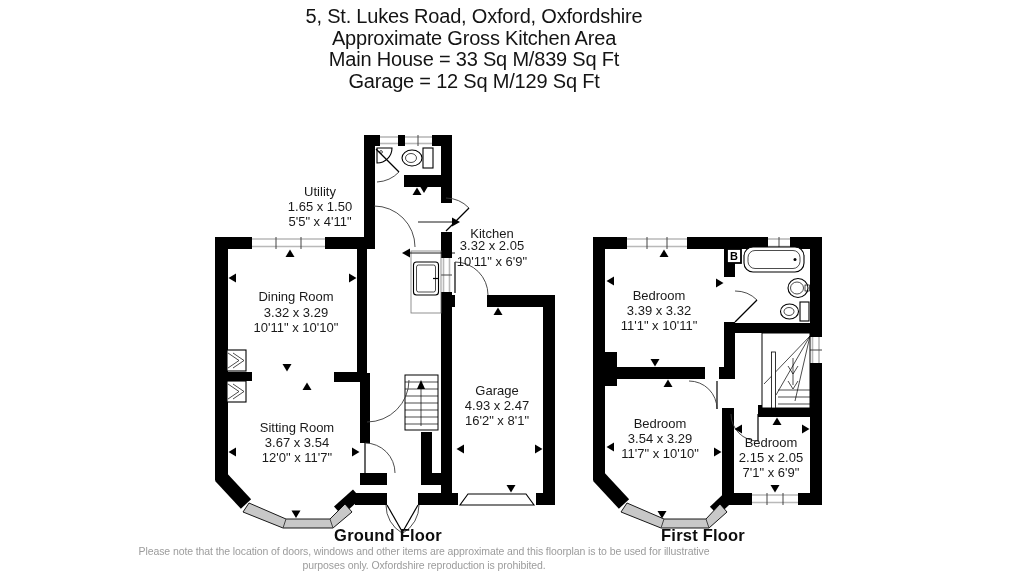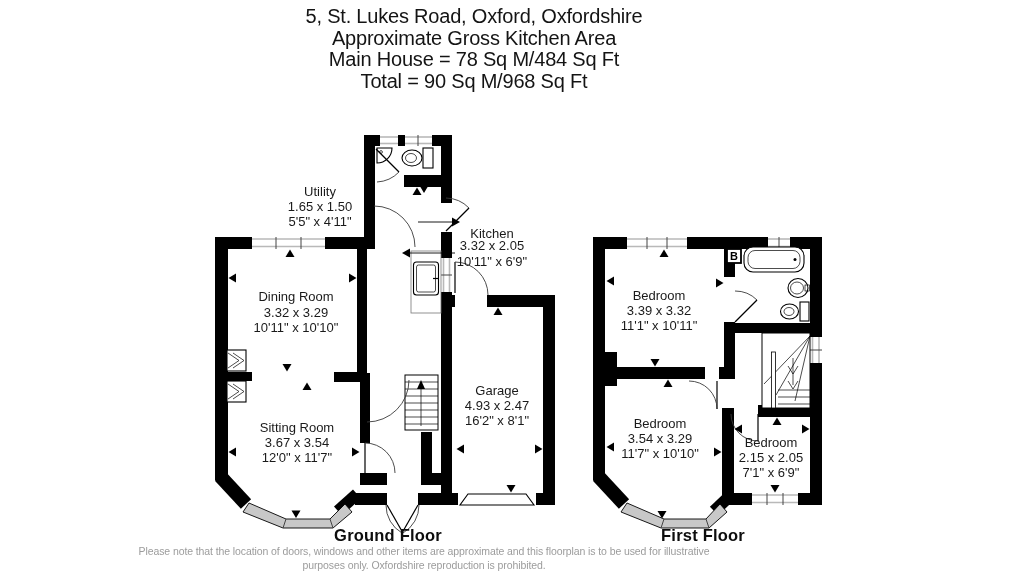--- a/index.html
+++ b/index.html
@@ -30,22 +30,22 @@
   .bq{font-family:"Liberation Sans",sans-serif;font-size:11px;font-weight:bold;fill:#000;text-anchor:middle;}
 </style>
 </head>
 <body>
 
 <div class="stage">
 
   <div class="titleblock">
     <div>5, St. Lukes Road, Oxford, Oxfordshire</div>
     <div>Approximate Gross Kitchen Area</div>
-    <div>Main House = 78 Sq M/484 Sq Ft</div>
-    <div>Total = 90 Sq M/968 Sq Ft</div>
+    <div>Main House = 33 Sq M/839 Sq Ft</div>
+    <div>Garage = 12 Sq M/129 Sq Ft</div>
   </div>
 
   <svg class="plan" width="1024" height="578" viewBox="0 0 1024 578">
 
     <g>
 
       <g>
         <rect class="w" x="215" y="237" width="13" height="243"></rect>
         <rect class="w" x="215" y="237" width="37" height="12"></rect>
         <rect class="w" x="325" y="237" width="50" height="12"></rect>

